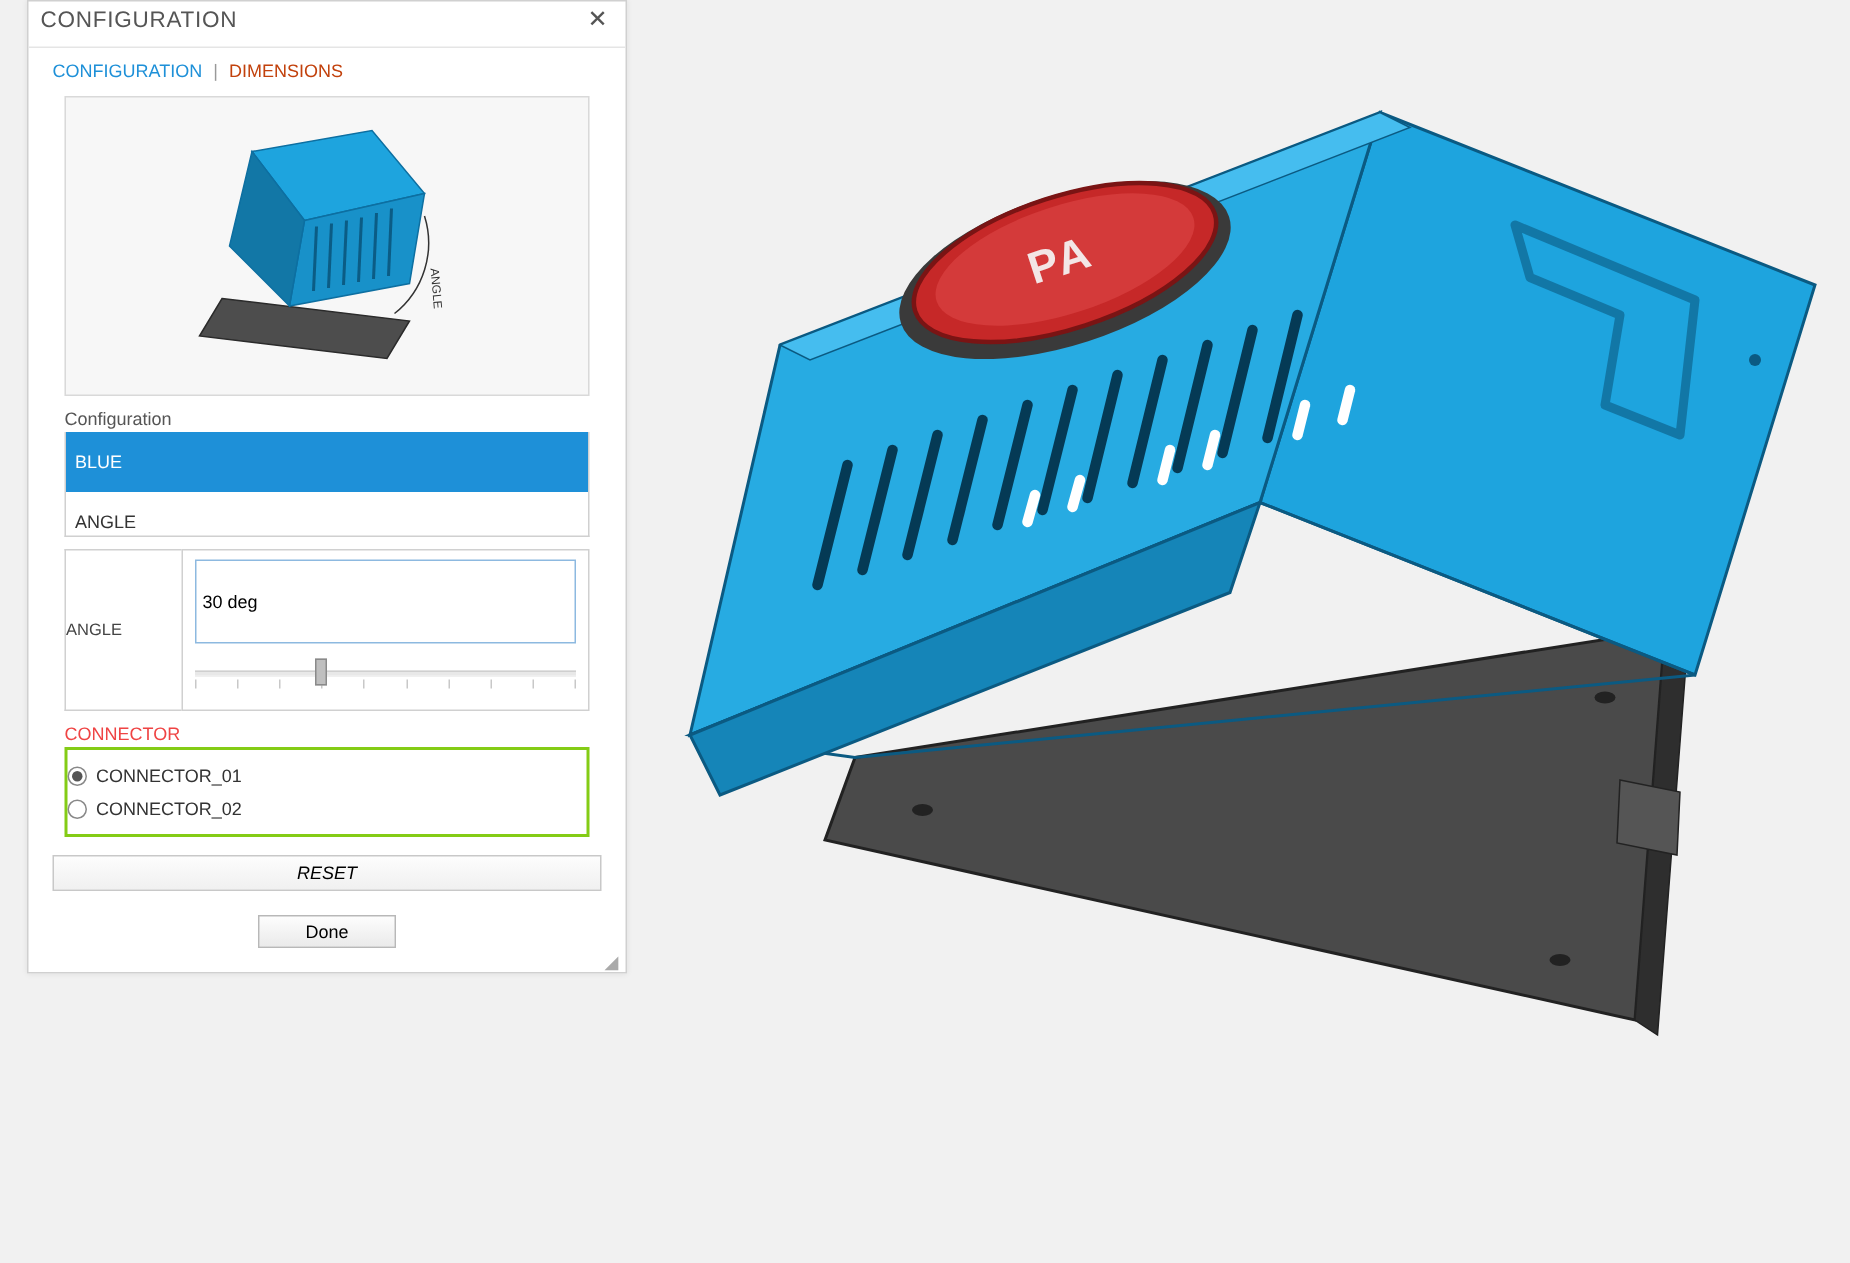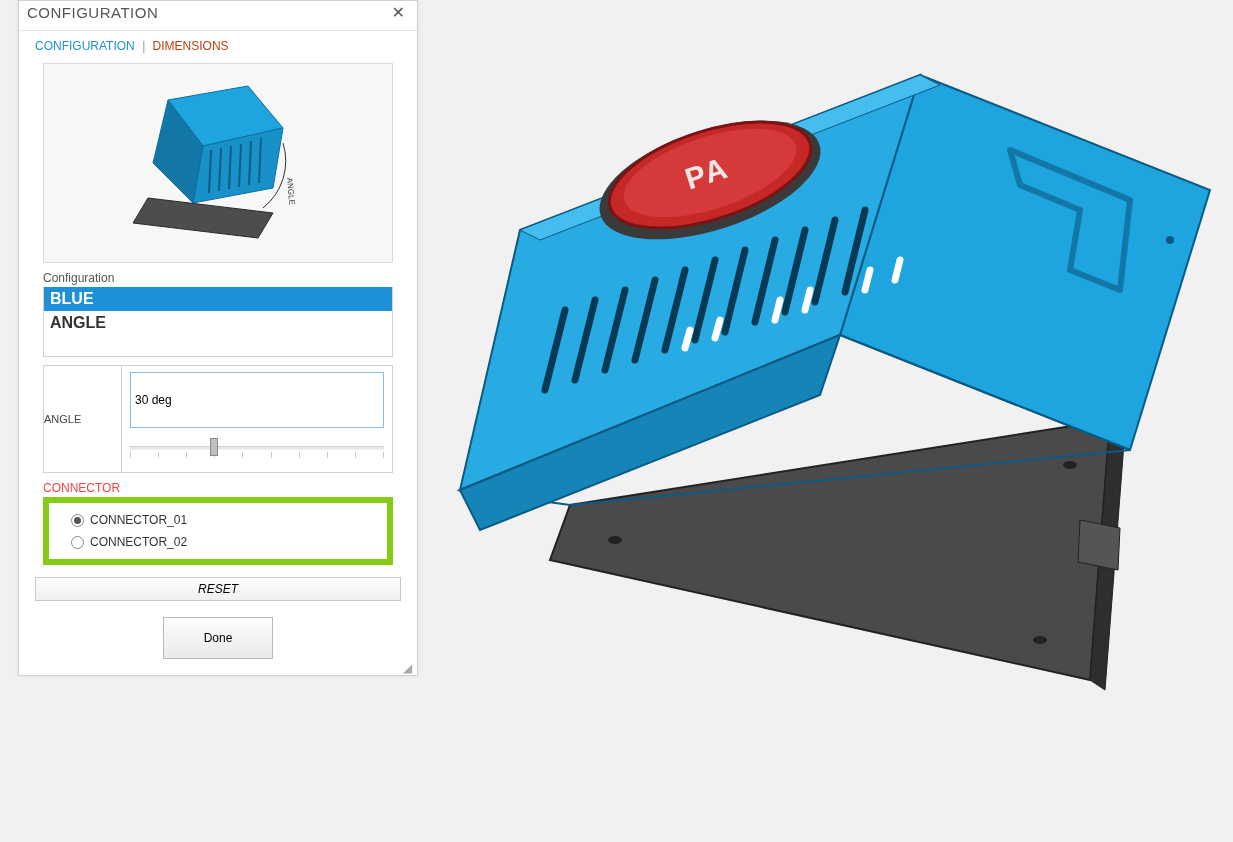--- a/index.html
+++ b/index.html
@@ -74,24 +74,23 @@
     margin-top: 2px;
   }
   .config-list {
     margin: 2px 24px 8px 24px;
     border: 1px solid #d0d0d0;
     border-top: none;
     height: 70px;
     background: #fff;
   }
   .config-item {
-    padding: 3px 6px;
-    font-size: 16px;
-    cursor: pointer;
-    font-weight: bold;
+    padding: 13px 6px;
+    font-size: 12px;
+    cursor: pointer;
   }
   .config-item.selected {
     background: #1e90d8;
     color: #fff;
   }
   .angle-controls {
     flex: 1;
     padding: 6px 8px 8px 8px;
     border-left: 1px solid #d0d0d0;
   }
@@ -135,22 +134,22 @@
   .slider-ticks span {
     width: 1px; height: 6px; background: #c8c8c8;
   }
   .connector-label {
     margin: 4px 24px 2px 24px;
     font-size: 12px;
     color: #ef4444;
   }
   .connector-box {
     margin: 0 24px 12px 24px;
-    border: 6px solid #84cc16;
-    padding: 6px 22px;
+    border: 2px solid #84cc16;
+    padding: 6px 0;
   }
   .radio-row {
     display: flex;
     align-items: center;
     padding: 4px 0;
     font-size: 12px;
     cursor: pointer;
   }
   .radio {
     width: 13px; height: 13px;
@@ -175,22 +174,22 @@
     padding: 4px 13px;
     background: linear-gradient(#fdfdfd, #f0f0f0);
     border: 1px solid #c8c8c8;
     font-size: 12px;
     cursor: pointer;
     font-style: italic;
   }
   .done-btn {
     display: block;
     margin: 8px auto 16px auto;
-    width: 110px;
-    padding: 13px 0;
+    width: 92px;
+    padding: 3px 0;
     background: linear-gradient(#fdfdfd, #eaeaea);
     border: 1px solid #b8b8b8;
     font-size: 12px;
     cursor: pointer;
   }
   .resize-grip {
     position: absolute;
     right: 2px; bottom: 2px;
     width: 12px; height: 12px;
     color: #aaa;

